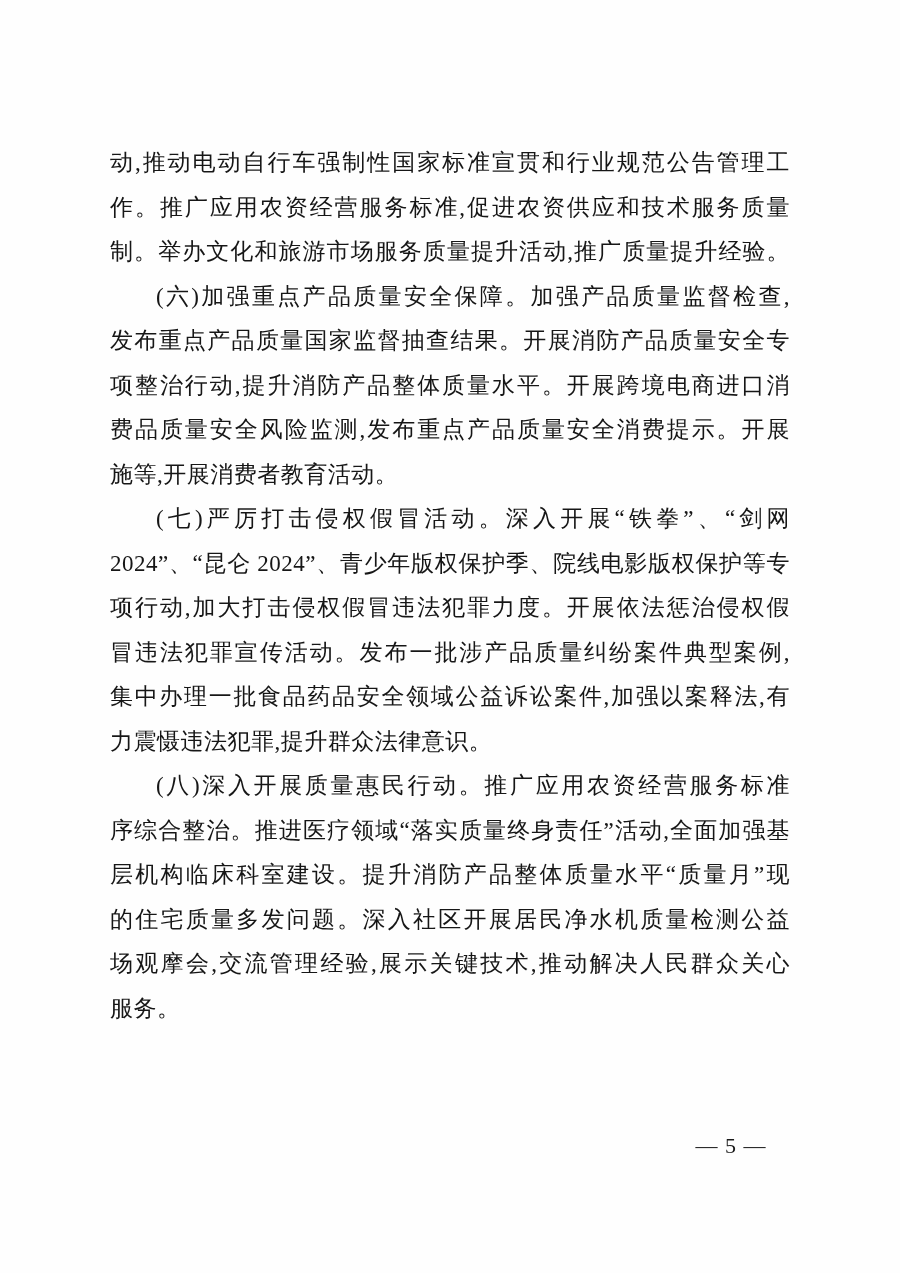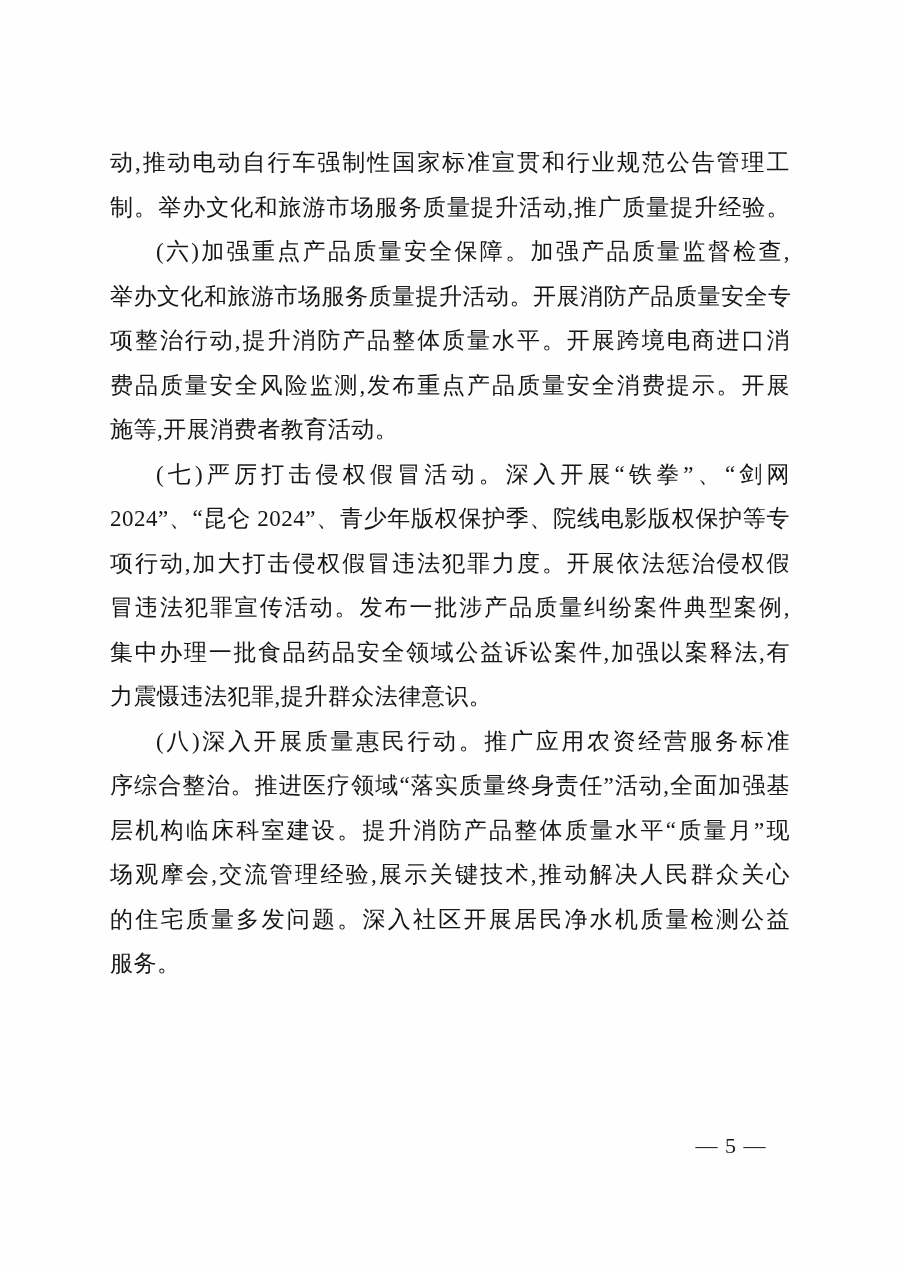--- a/index.html
+++ b/index.html
@@ -58,46 +58,47 @@
 </style>
 </head>
 <body>
 
 <div class="doc-page">
 
   <div class="text-block">
 
     <div class="para">
       <div class="line just">动,推动电动自行车强制性国家标准宣贯和行业规范公告管理工</div>
+      <div class="line just">作。推广应用农资经营服务标准,促进农资供应和技术服务质量</div>
       <div class="line just">制。举办文化和旅游市场服务质量提升活动,推广质量提升经验。</div>
     </div>
 
     <div class="para">
       <div class="line just ind">(六)加强重点产品质量安全保障。加强产品质量监督检查,</div>
-      <div class="line just">举办文化和旅游市场服务质量提升活动。开展消防产品质量安全专</div>
+      <div class="line just">发布重点产品质量国家监督抽查结果。开展消防产品质量安全专</div>
       <div class="line just">项整治行动,提升消防产品整体质量水平。开展跨境电商进口消</div>
       <div class="line just">费品质量安全风险监测,发布重点产品质量安全消费提示。开展</div>
       <div class="line">施等,开展消费者教育活动。</div>
     </div>
 
     <div class="para">
       <div class="line just ind">(七)严厉打击侵权假冒活动。深入开展“铁拳”、“剑网</div>
       <div class="line just">2024”、“昆仑 2024”、青少年版权保护季、院线电影版权保护等专</div>
       <div class="line just">项行动,加大打击侵权假冒违法犯罪力度。开展依法惩治侵权假</div>
       <div class="line just">冒违法犯罪宣传活动。发布一批涉产品质量纠纷案件典型案例,</div>
       <div class="line just">集中办理一批食品药品安全领域公益诉讼案件,加强以案释法,有</div>
       <div class="line">力震慑违法犯罪,提升群众法律意识。</div>
     </div>
 
     <div class="para">
       <div class="line just ind">(八)深入开展质量惠民行动。推广应用农资经营服务标准</div>
       <div class="line just">序综合整治。推进医疗领域“落实质量终身责任”活动,全面加强基</div>
       <div class="line just">层机构临床科室建设。提升消防产品整体质量水平“质量月”现</div>
+      <div class="line just">的住宅质量多发问题。深入社区开展居民净水机质量检测公益</div>
       <div class="line just">场观摩会,交流管理经验,展示关键技术,推动解决人民群众关心</div>
-      <div class="line just">的住宅质量多发问题。深入社区开展居民净水机质量检测公益</div>
       <div class="line">服务。</div>
     </div>
 
   </div>
 
   <div class="page-number">— 5 —</div>
 
 </div>
 
 </body></html>

